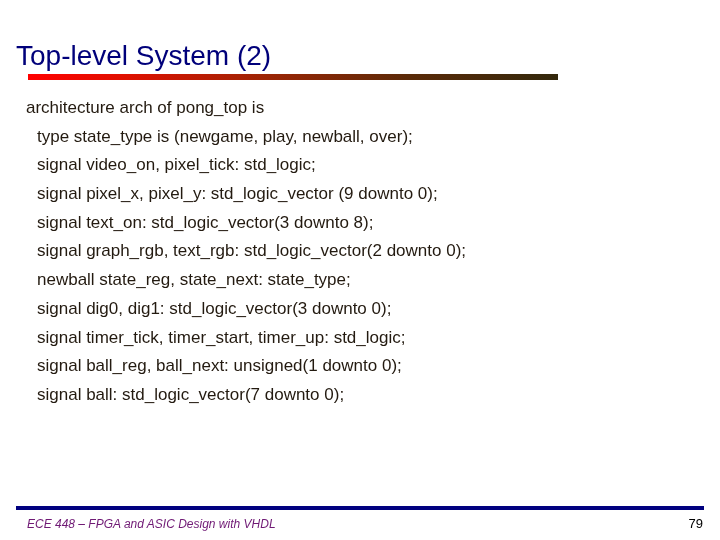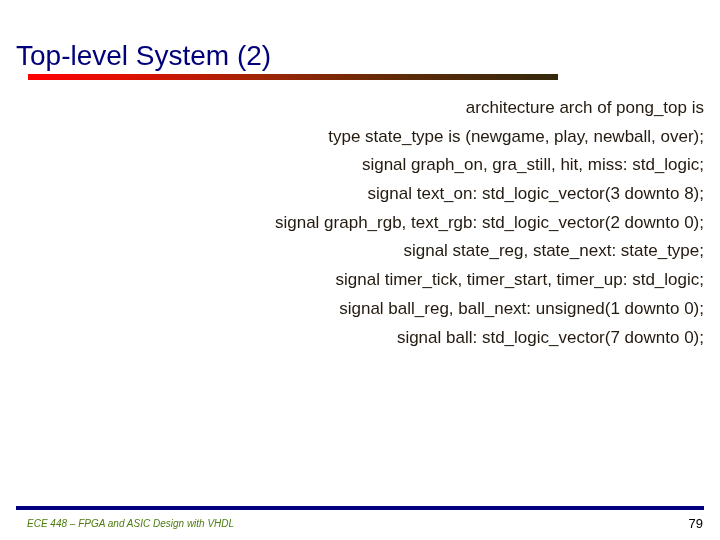--- a/index.html
+++ b/index.html
@@ -39,24 +39,23 @@
     left: 28px;
     top: 74px;
     width: 530px;
     height: 6px;
     background: linear-gradient(to right, #ff0000 0%, #e01000 18%, #9c2505 45%, #5a2a08 72%, #33280c 100%);
   }
 
   
   #code-block {
     position: absolute;
-    left: 44px;
+    left: 26px;
     top: 94px;
     width: 660px;
-    text-align: right;
   }
   .code-line {
     font-family: "Liberation Sans", sans-serif;
     font-size: 17px;
     line-height: 28.7px;
     color: #231a10;
     white-space: pre;
     height: 28.7px;
   }
   .code-line.indent-0 { padding-left: 0px; }
@@ -68,24 +67,24 @@
     left: 16px;
     top: 506px;
     width: 688px;
     height: 4px;
     background: #00007f;
   }
   #footer-text {
     position: absolute;
     left: 27px;
     top: 516px;
-    font-size: 10px;
+    font-size: 12px;
     line-height: 16px;
     font-style: italic;
-    color: #4d7c0f;
+    color: #701a75;
     white-space: nowrap;
   }
   #footer-page {
     position: absolute;
     right: 17px;
     top: 515px;
     font-size: 13px;
     line-height: 17px;
     color: #000000;
     text-align: center;
@@ -96,24 +95,26 @@
 
 <div id="slide">
 
   <h1 id="slide-title">Top-level System (2)</h1>
 
   <div id="title-rule"></div>
 
   <div id="code-block">
       <div class="code-line indent-0">architecture arch of pong_top is</div>
       <div class="code-line indent-1">type state_type is (newgame, play, newball, over);</div>
-      <div class="code-line indent-1">signal graph_on, gra_still, hit, miss: std_logic;</div>
+      <div class="code-line indent-1">signal video_on, pixel_tick: std_logic;</div>
+      <div class="code-line indent-1">signal pixel_x, pixel_y: std_logic_vector (9 downto 0);</div>
       <div class="code-line indent-1">signal text_on: std_logic_vector(3 downto 8);</div>
       <div class="code-line indent-1">signal graph_rgb, text_rgb: std_logic_vector(2 downto 0);</div>
-      <div class="code-line indent-1">signal state_reg, state_next: state_type;</div>
+      <div class="code-line indent-1">newball state_reg, state_next: state_type;</div>
+      <div class="code-line indent-1">signal dig0, dig1: std_logic_vector(3 downto 0);</div>
       <div class="code-line indent-1">signal timer_tick, timer_start, timer_up: std_logic;</div>
       <div class="code-line indent-1">signal ball_reg, ball_next: unsigned(1 downto 0);</div>
       <div class="code-line indent-1">signal ball: std_logic_vector(7 downto 0);</div>
     </div>
 
   <div id="footer-rule"></div>
 
   <div id="footer-text">ECE 448 – FPGA and ASIC Design with VHDL</div>
 
   <div id="footer-page">79</div>

